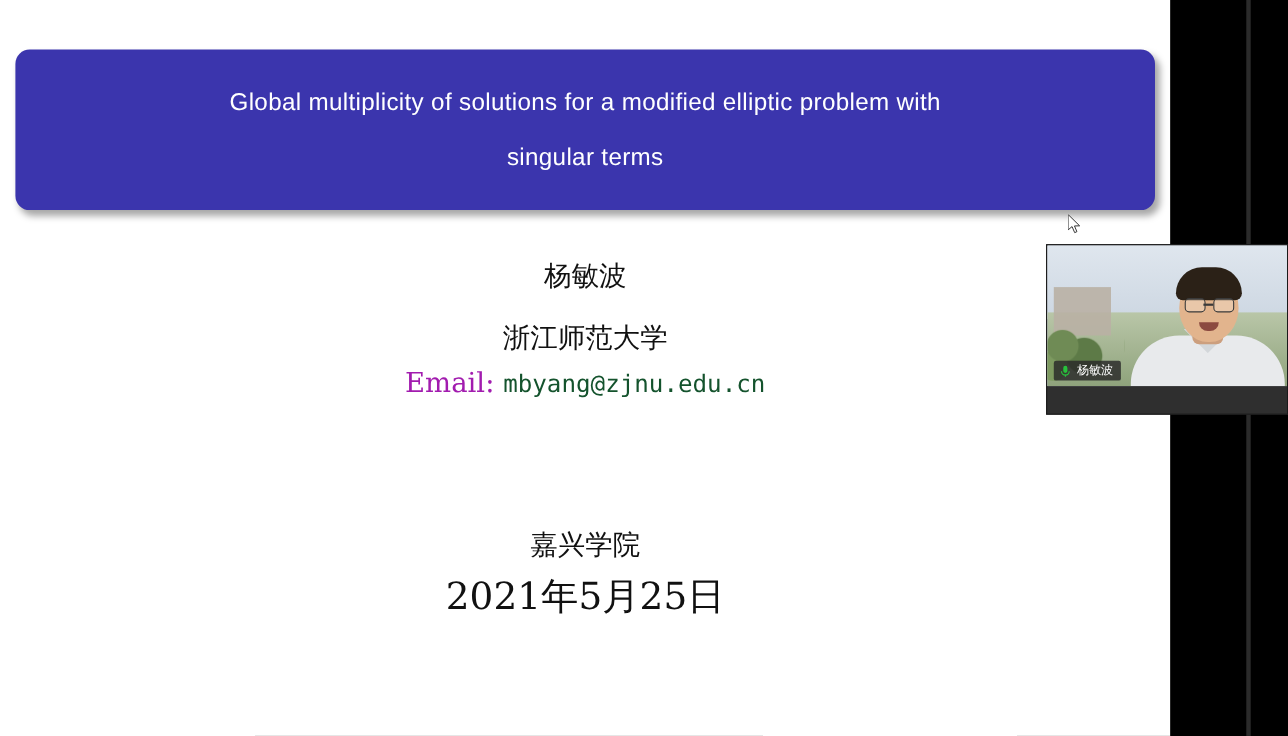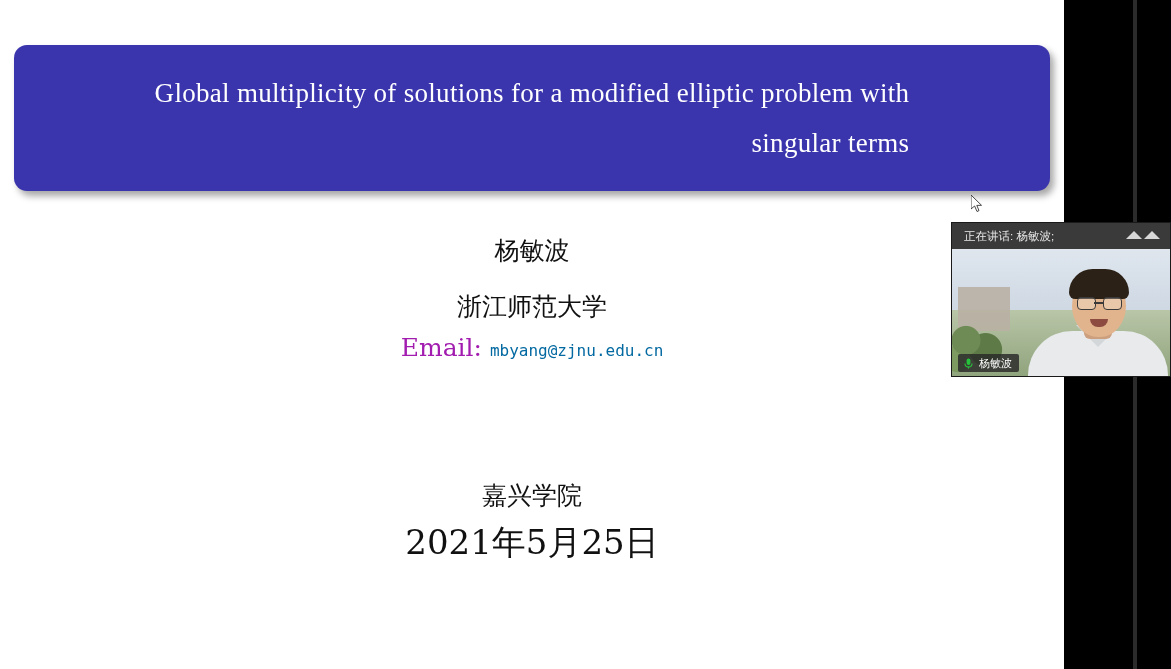--- a/index.html
+++ b/index.html
@@ -39,24 +39,24 @@
     border-radius: 13px;
     box-shadow: 4px 5px 7px rgba(0,0,0,0.35);
     display: flex;
     align-items: center;
     justify-content: center;
     box-sizing: border-box;
     padding: 6px 36px;
   }
   #title-text {
     color: #ffffff;
-    font-family: Liberation Serif, serif;
-    font-size: 27px;
+    font-family: Liberation Sans, sans-serif;
+    font-size: 22px;
     line-height: 50px;
-    text-align: right;
+    text-align: center;
     letter-spacing: 0.3px;
     white-space: pre-line;
   }
   .center-line {
     position: absolute;
     width: 1064px;
     left: 0;
     text-align: center;
     color: #111111;
   }
@@ -73,22 +73,22 @@
   #email-line {
     top: 333px;
     font-family: "DejaVu Serif", "Liberation Serif", serif;
     font-size: 25px;
   }
   #email-line .label {
     color: #a21caf;
   }
   #email-line .addr {
     font-family: "DejaVu Sans Mono", "Liberation Mono", monospace;
-    font-size: 16px;
-    color: #0369a1;
+    font-size: 22px;
+    color: #14532d;
   }
   #venue {
     top: 479px;
   }
   #date {
     top: 520px;
     font-family: "DejaVu Serif", "Liberation Serif", serif;
     font-size: 34px;
   }
 
@@ -306,27 +306,20 @@
 
   <div id="right-black"></div>
   <div id="bar-gap"></div>
 
   <svg id="cursor" viewBox="0 0 12 18">
     <polygon points="0,0 0,14 3.6,11 6,16.5 8,15.6 5.8,10.4 10.5,10.3" fill="#ffffff" stroke="#333333" stroke-width="0.9"></polygon>
   </svg>
 
   <div id="video-panel">
 
-    <div id="video-header">
-      <span>正在讲话: 杨敏波;</span>
-      <svg id="collapse-icon" viewBox="0 0 44 18">
-        <polygon points="4,12 12,4 20,12" fill="#d8d8d8"></polygon>
-        <polygon points="22,12 30,4 38,12" fill="#d8d8d8"></polygon>
-      </svg>
-    </div>
 
     <div id="video-body">
       <div id="vb-sky"></div>
       <div id="vb-ground"></div>
       <div id="vb-bldg"></div>
       <div id="vb-trees"></div>
 
       <div id="vb-person">
         <div class="p-shirt"></div>
         <div class="p-collar"></div>

